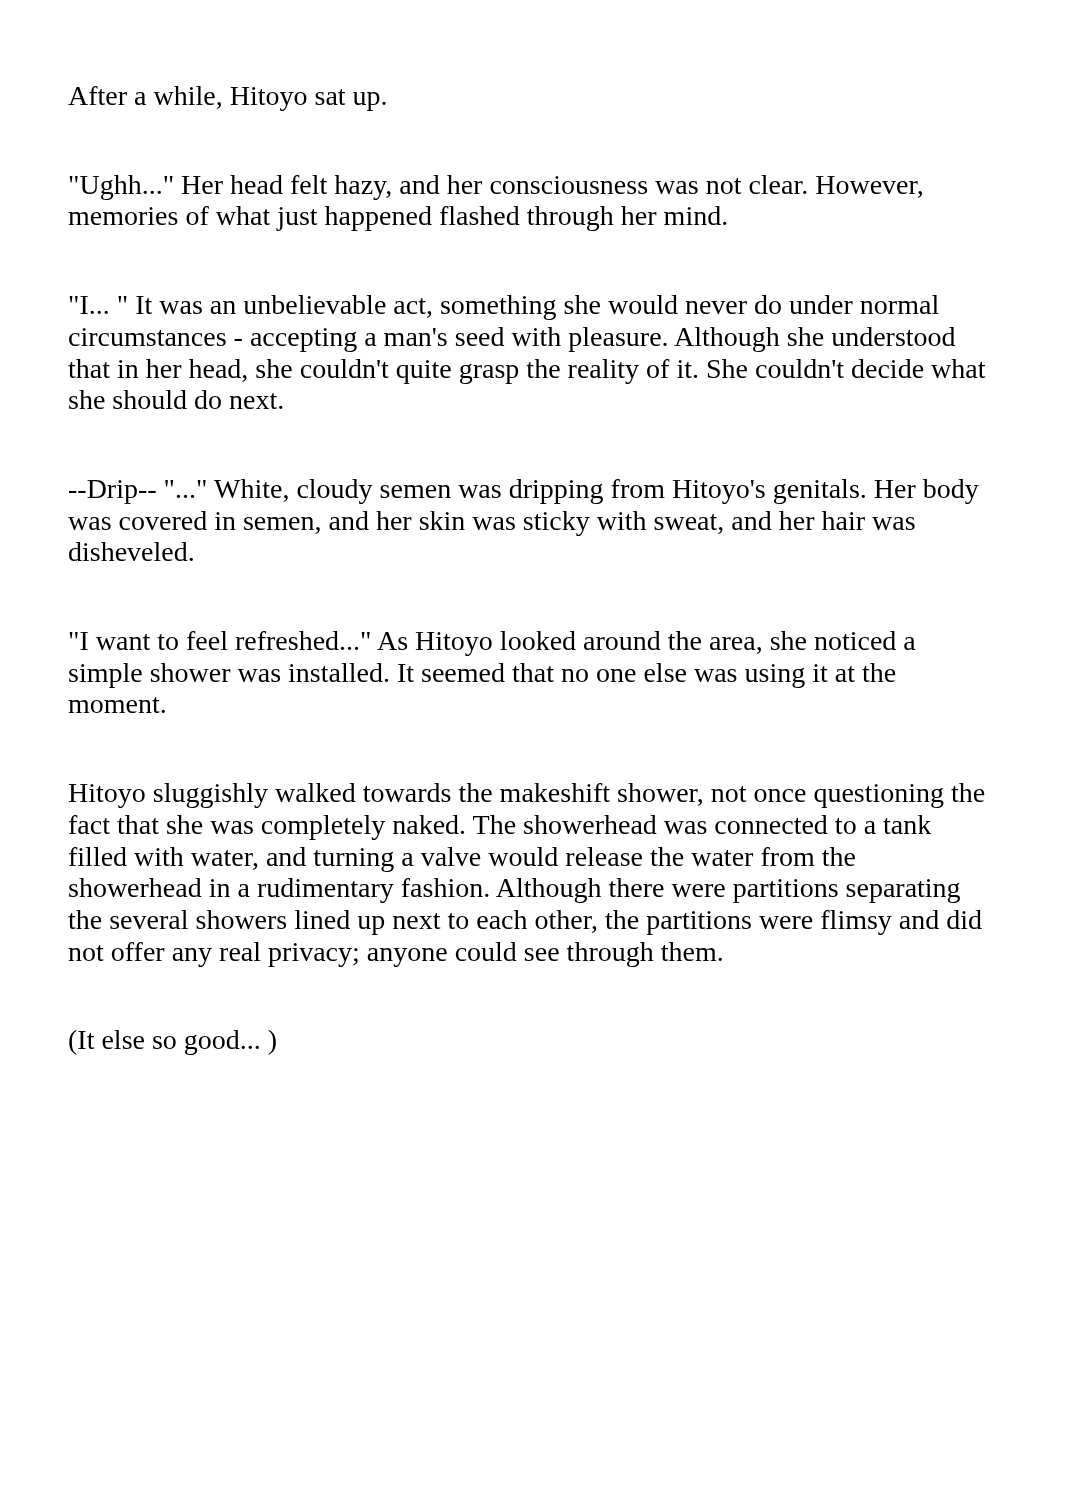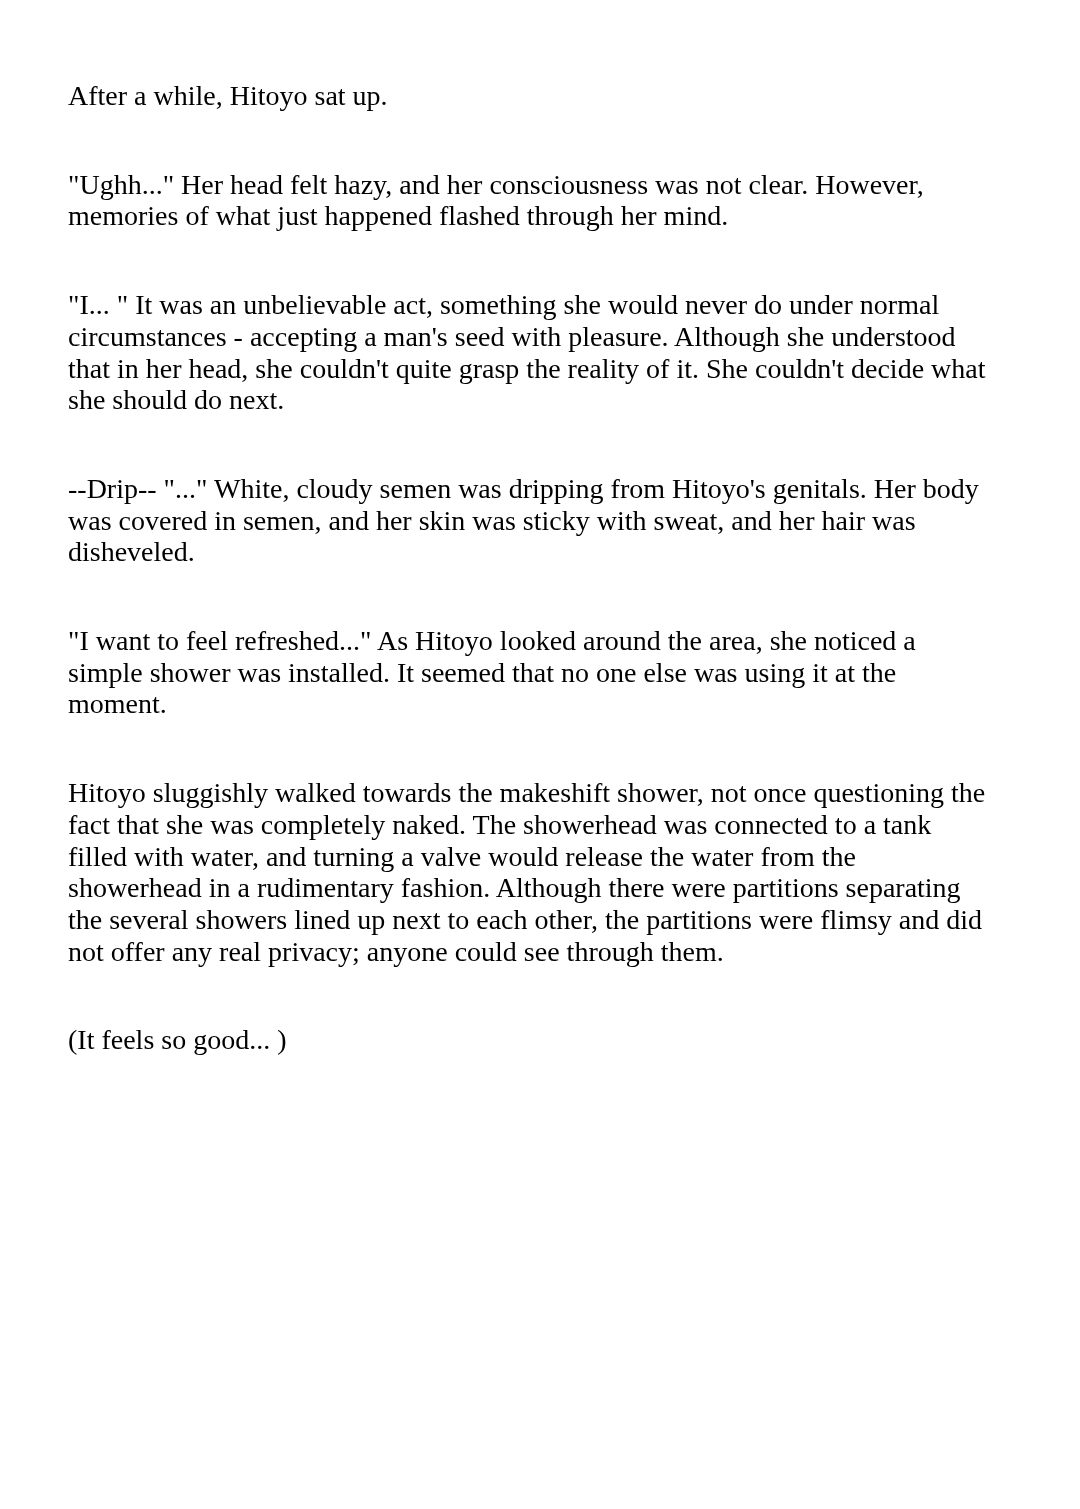--- a/index.html
+++ b/index.html
@@ -46,14 +46,14 @@
 disheveled.</p>
   <p>"I want to feel refreshed..." As Hitoyo looked around the area, she noticed a
 simple shower was installed. It seemed that no one else was using it at the
 moment.</p>
   <p>Hitoyo sluggishly walked towards the makeshift shower, not once questioning the
 fact that she was completely naked. The showerhead was connected to a tank
 filled with water, and turning a valve would release the water from the
 showerhead in a rudimentary fashion. Although there were partitions separating
 the several showers lined up next to each other, the partitions were flimsy and did
 not offer any real privacy; anyone could see through them.</p>
-  <p>(It feels so good... )</p>
+  <p>(It else so good... )</p>
 </main>
 
 </body></html>

